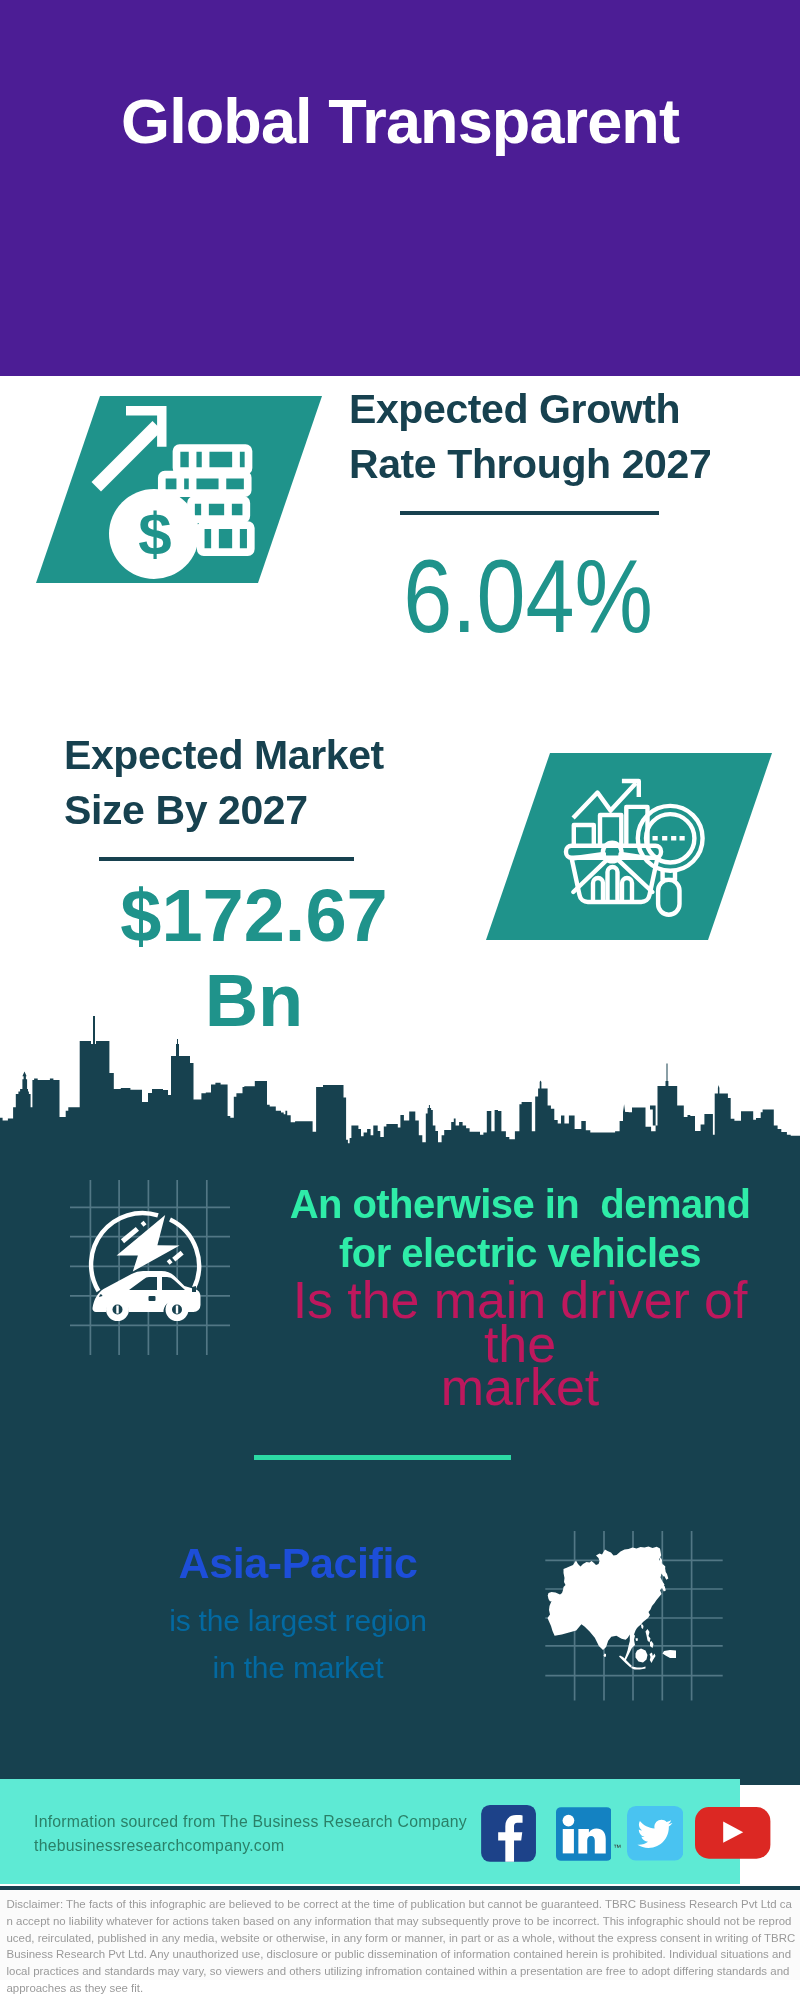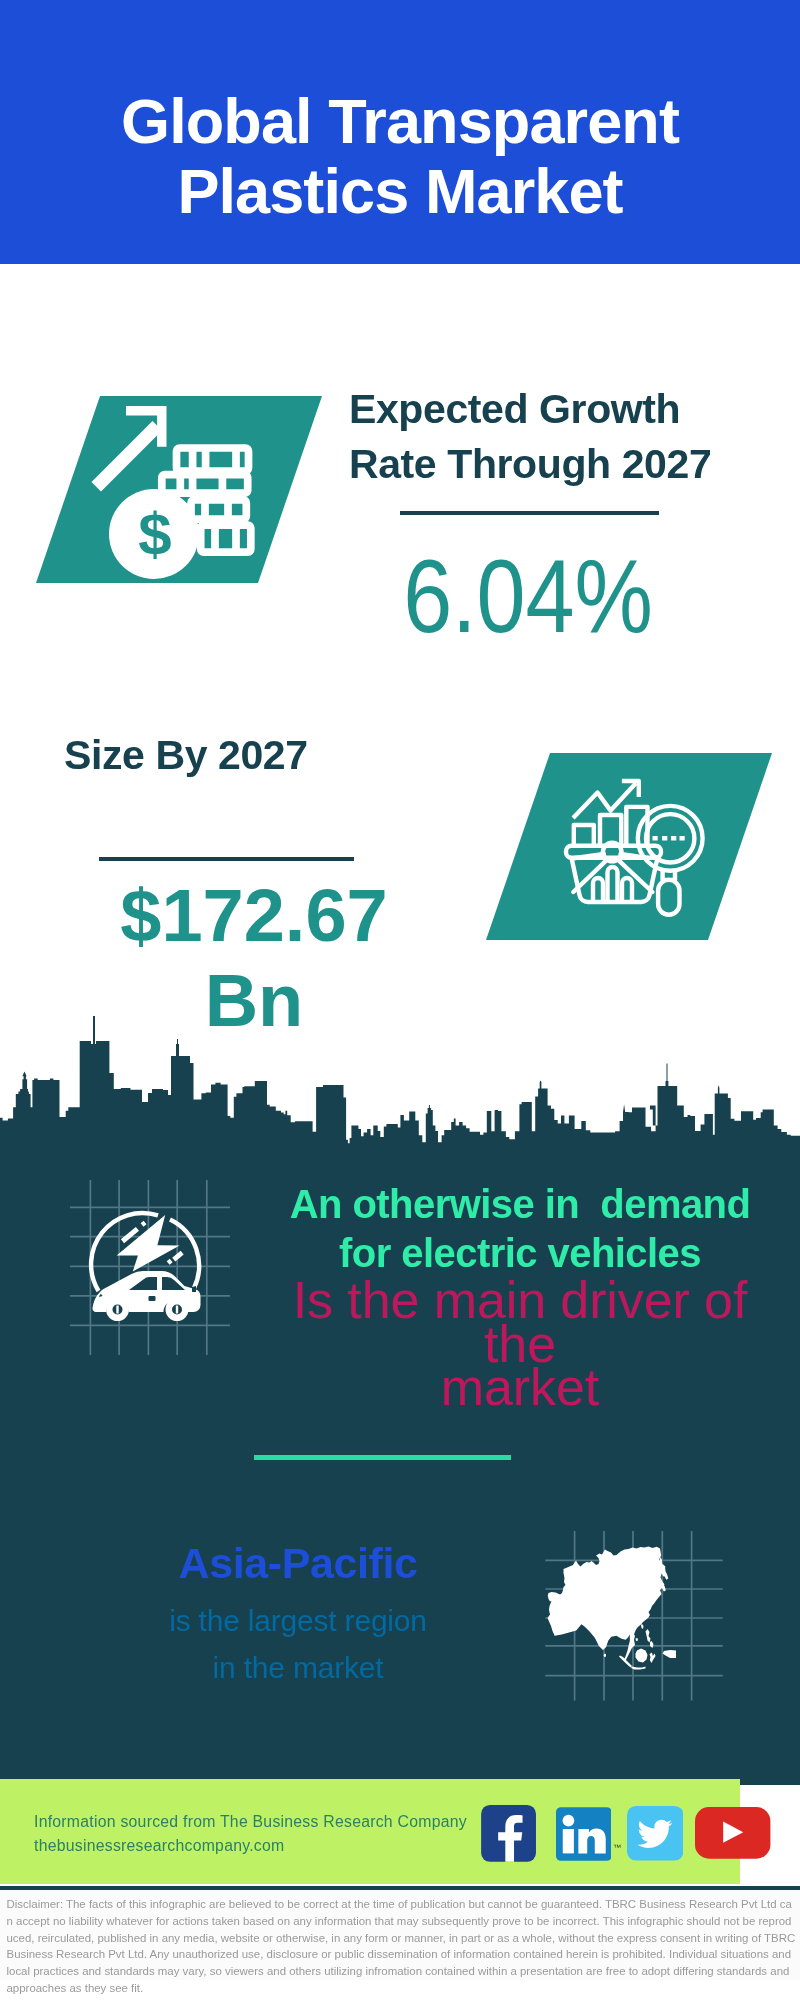--- a/index.html
+++ b/index.html
@@ -1,21 +1,21 @@
 <!DOCTYPE html>
 <html><head>
 <meta charset="utf-8">
 <title>Global Transparent Plastics Market</title>
 <style>
   html,body{margin:0;padding:0;}
   body{width:800px;height:2000px;background:#ffffff;font-family:"Liberation Sans",sans-serif;overflow:hidden;}
   .page{position:relative;width:800px;height:2000px;overflow:hidden;}
 
   
-  .header{position:absolute;left:0;top:0;width:800px;height:264px;background:#1d4ed8;}
+  .header{position:absolute;left:0;top:0;width:800px;height:376px;background:#4c1d95;}
   .header-title{position:absolute;left:0;top:86px;width:800px;text-align:center;color:#ffffff;
      font-size:63px;line-height:70px;font-weight:bold;letter-spacing:-0.9px;}
 
   
   .para{position:absolute;}
   .para1{left:36px;top:396px;width:286px;height:187px;}
   .icon1{position:absolute;left:0;top:0;width:286px;height:187px;overflow:visible;}
   .stat-label{position:absolute;color:#17414f;font-weight:bold;text-align:left;}
   .stat-value{position:absolute;color:#1f938b;text-align:center;}
   .rule{position:absolute;background:#17414f;height:4px;}
@@ -37,40 +37,39 @@
   .ev-text{position:absolute;left:264px;top:1180px;width:512px;text-align:center;}
   .ev-text .hl{color:#2feca8;font-size:40px;line-height:49.2px;font-weight:bold;letter-spacing:-0.55px;white-space:pre-wrap;}
   .ev-text .rest{color:#be185d;font-size:52px;line-height:43.4px;margin-top:1px;letter-spacing:-0.1px;}
   .mid-divider{position:absolute;left:254px;top:1455px;width:257px;height:5px;background:#2cd9a4;}
   .ap-text{position:absolute;left:42px;top:1539px;width:512px;text-align:center;}
   .ap-text .hl{color:#1d4ed8;font-size:43px;line-height:49.5px;font-weight:bold;letter-spacing:-0.4px;}
   .ap-text .rest{color:#0369a1;font-size:30px;line-height:47.9px;margin-top:8px;letter-spacing:-0.2px;}
   .ap-icon{position:absolute;left:535px;top:1505px;width:190px;height:200px;}
 
   
-  .footer{position:absolute;left:0;top:1779px;width:740px;height:105px;background:#bef264;}
+  .footer{position:absolute;left:0;top:1779px;width:740px;height:105px;background:#5eead4;}
   .src{position:absolute;left:34px;top:31px;color:#2a8068;font-size:15.8px;line-height:24px;letter-spacing:0.25px;}
   .soc{position:absolute;display:block;}
   .soc-fb{left:480.7px;top:26.1px;width:55.1px;height:56.8px;}
   .soc-li{left:555.6px;top:28.4px;width:55.7px;height:54px;}
   .tm{position:absolute;left:613px;top:64px;font-size:8px;color:#333;}
   .soc-tw{left:626.8px;top:27.3px;width:56.5px;height:54.5px;}
   .soc-yt{left:695.4px;top:28.3px;width:75.4px;height:51.8px;}
   .disclaimer{position:absolute;left:0;top:1886px;width:800px;height:94px;background:#fbfbfb;border-top:4px solid #17414f;box-sizing:border-box;}
   .dtext{position:absolute;left:6.5px;top:6px;width:790px;color:#9a9a9a;font-size:11.45px;line-height:16.8px;word-break:break-all;}
 </style>
 </head>
 <body>
 
 <div class="page">
 
   <div class="header">
     <div class="header-title">
       <div>Global Transparent</div>
-      <div>Plastics Market</div>
     </div>
   </div>
 
   <div class="para para1">
     <svg class="icon1" viewBox="0 0 286 187">
       <polygon points="64,0 286,0 222,187 0,187" fill="#1f938b"></polygon>
       <g>
         <path d="M55.5 86.1 L116.5 25.1 L126 34.6 L65 95.6 Z" fill="#ffffff"></path>
         <path d="M90 10 h40.5 v40.7 h-9.4 v-31.3 h-31.1 z" fill="#ffffff"></path>
         <g stroke="#ffffff" stroke-width="7.7" fill="none" stroke-linejoin="round">
@@ -91,20 +90,21 @@
     </svg>
   </div>
   <div class="stat1-label stat-label">
     <div>Expected Growth</div>
     <div>Rate Through 2027</div>
   </div>
   <div class="rule rule1"></div>
   <div class="stat1-value stat-value">6.04%</div>
 
   <div class="stat2-label stat-label">
+    <div>Expected Market</div>
     <div>Size By 2027</div>
   </div>
   <div class="rule rule2"></div>
   <div class="stat2-value stat-value">$172.67 Bn</div>
   <div class="darkbody"></div>
 
   <svg class="skyline" viewBox="0 0 800 160" preserveAspectRatio="none">
     <path fill="#17414f" d="
       M0,160 L0,102.8 L2.6,102.8 L2.6,105.4 L7.9,105.4 L7.9,103.6
       L13.1,103.6 L13.1,92.3 L15.8,92.3 L15.8,79.1 L18.4,79.1 L18.4,76.5

